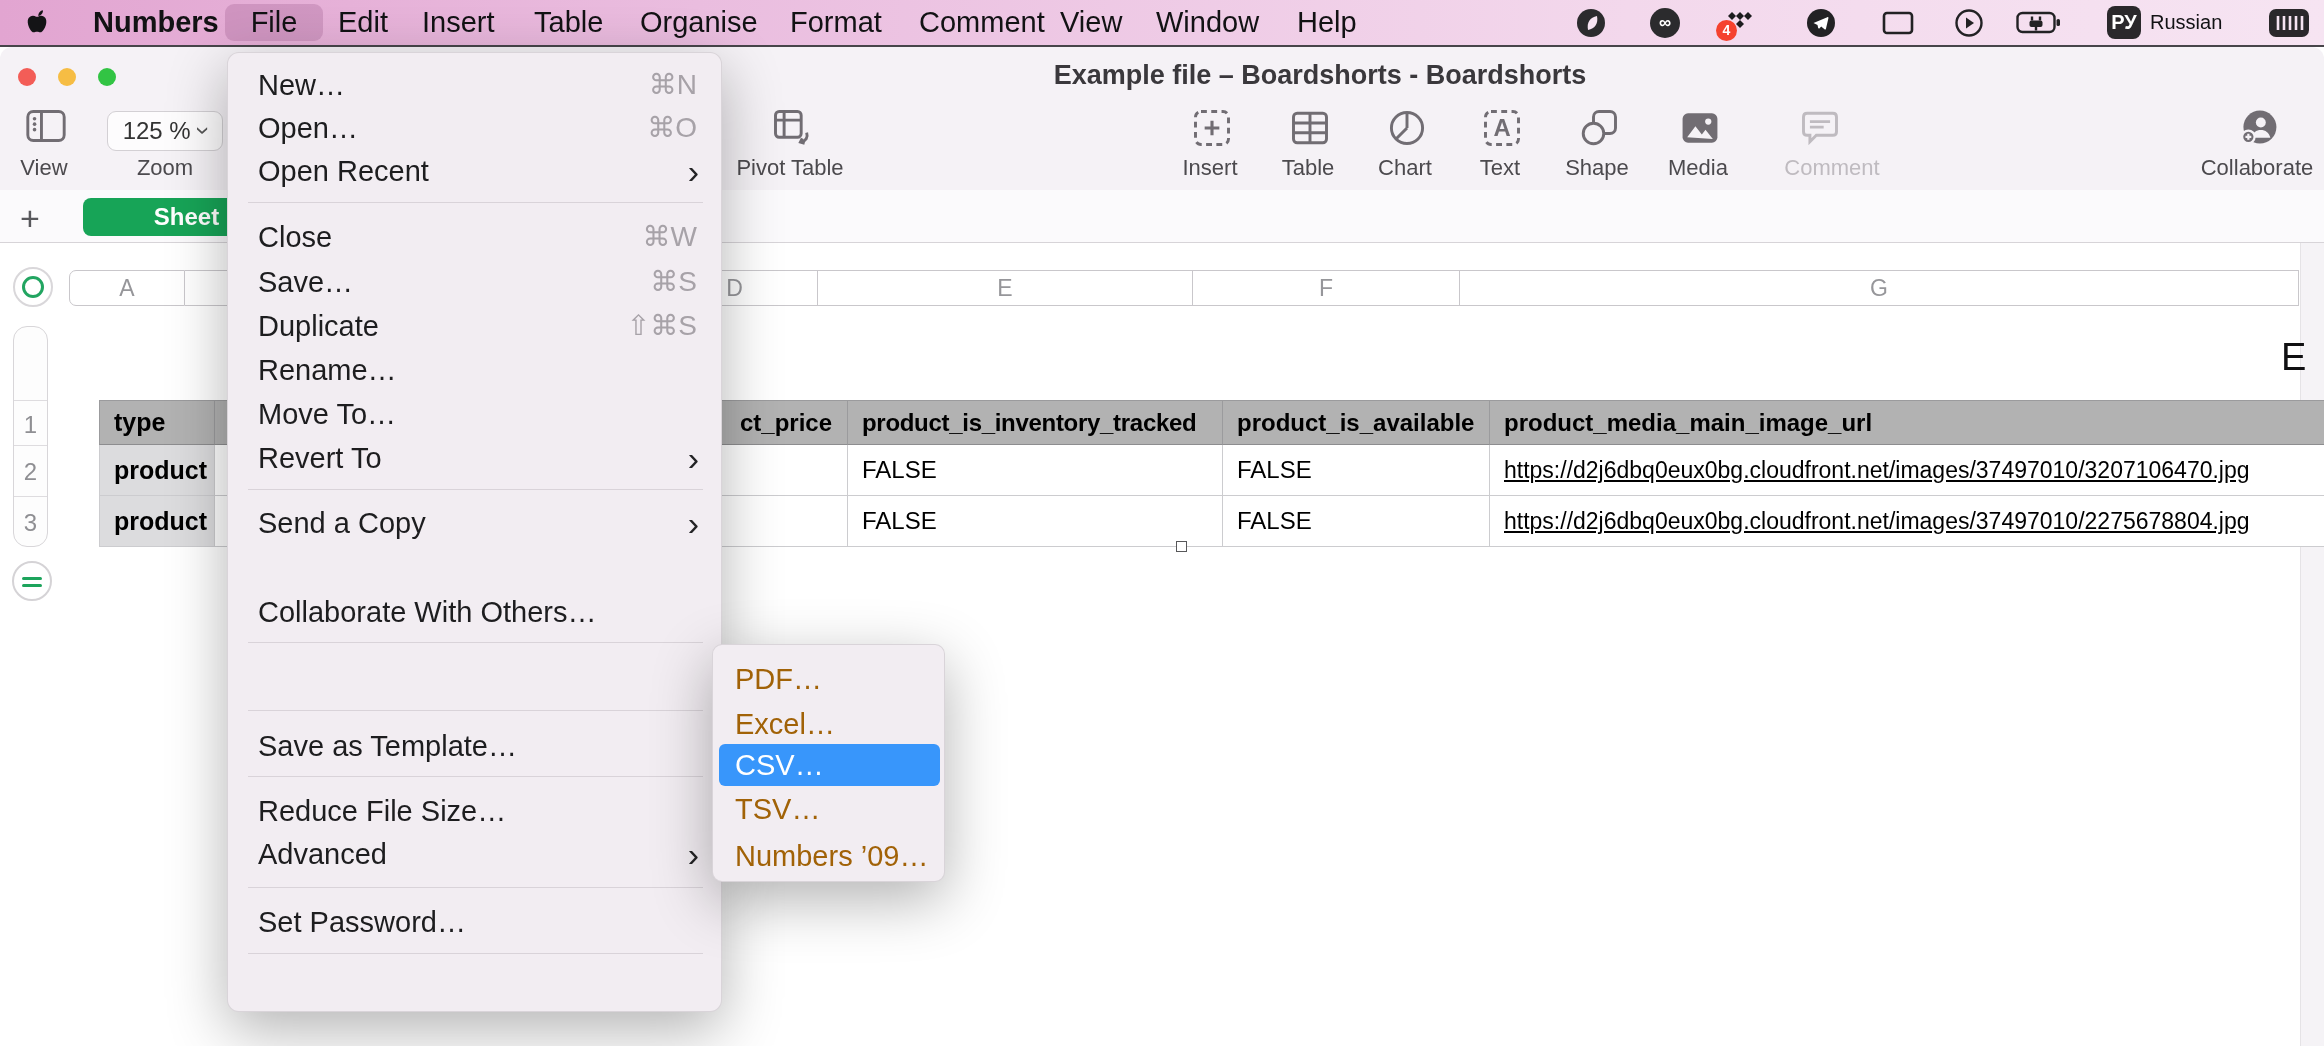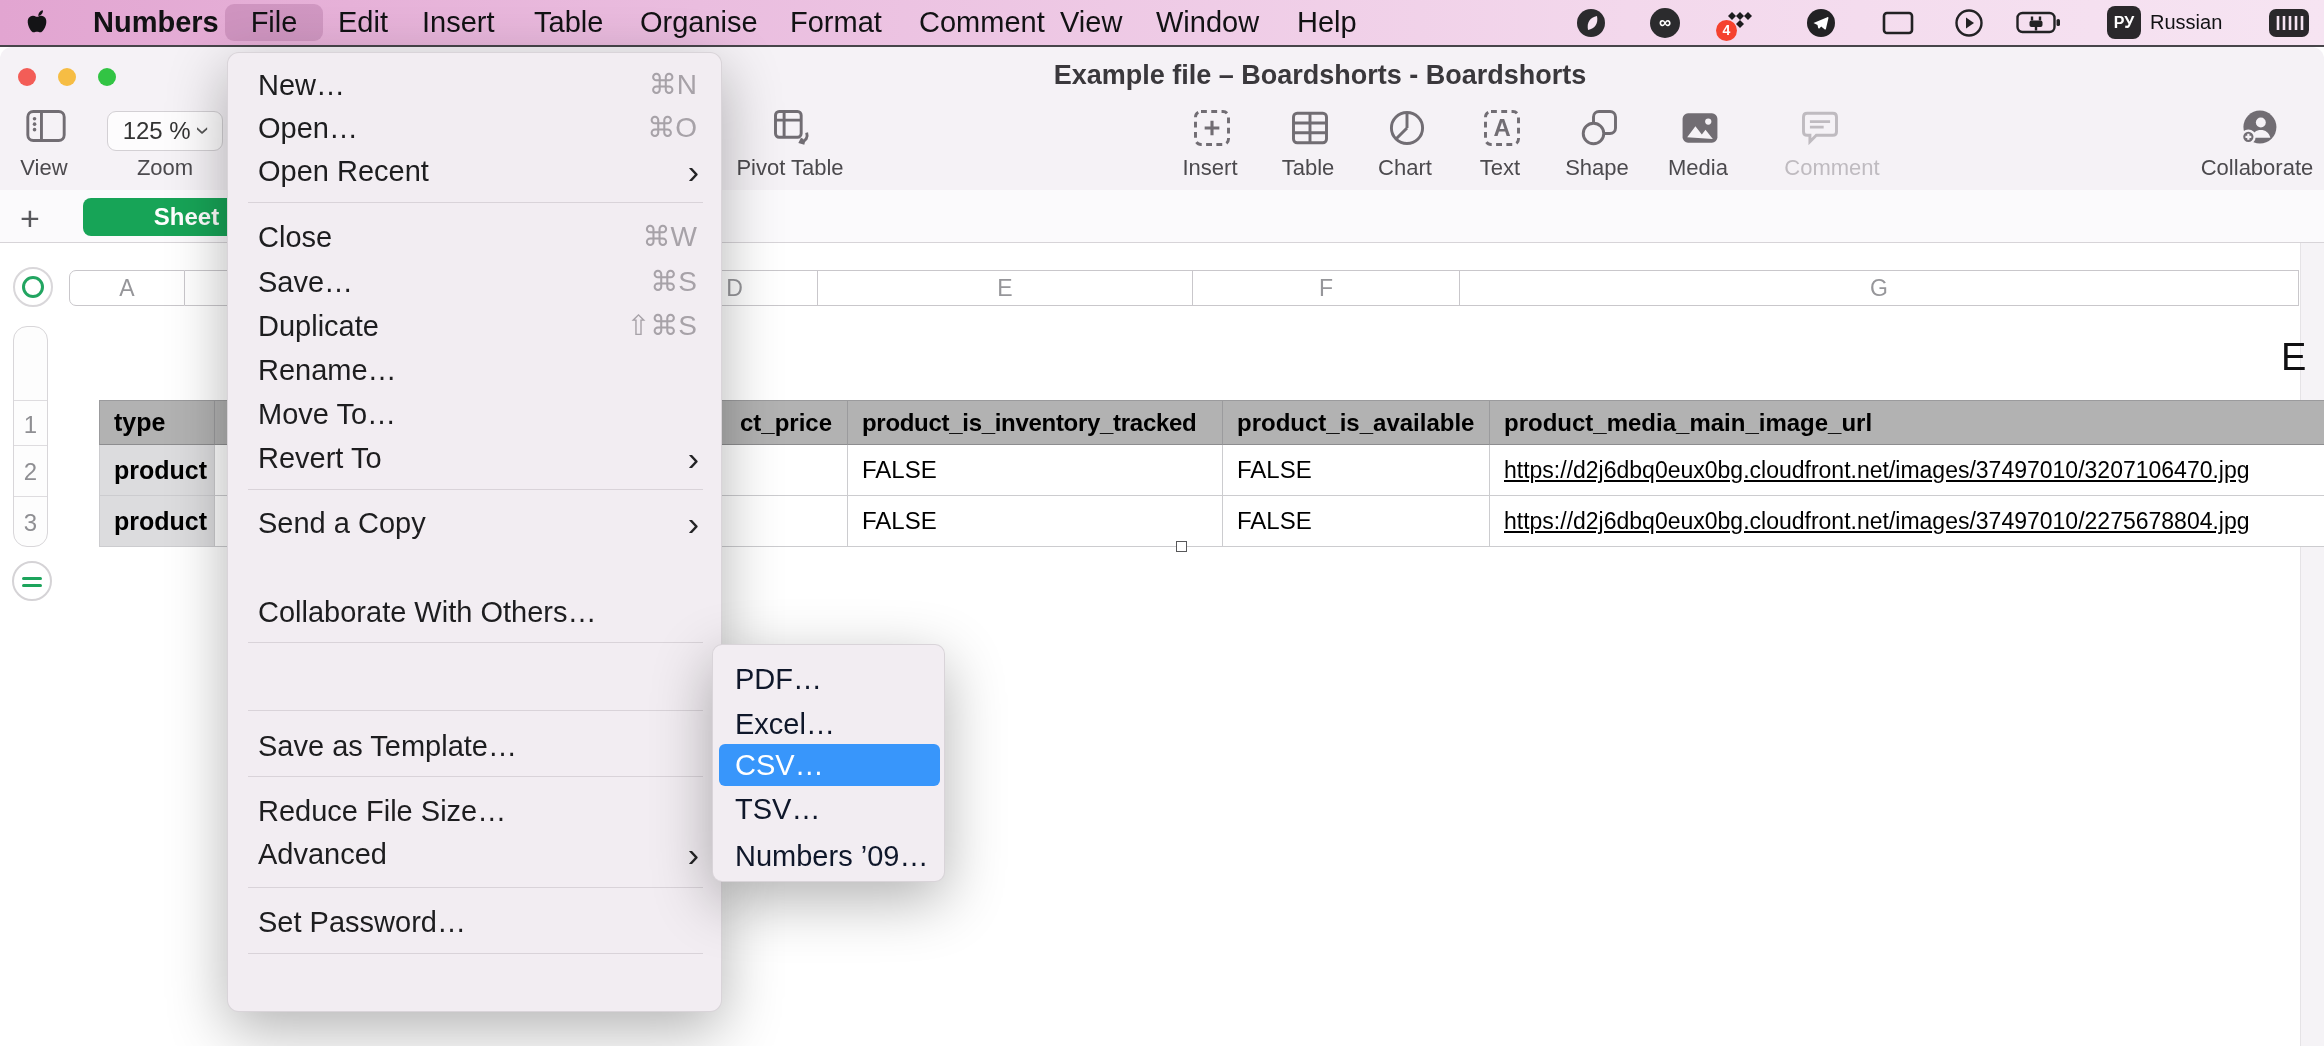--- a/index.html
+++ b/index.html
@@ -12,21 +12,21 @@
     background:linear-gradient(90deg,#e2a5d1 0%,#eabddf 30%,#f3d8ec 70%,#f6e4f2 100%); z-index:10; }
   .mb-dark-line { position:absolute; left:0; top:45px; width:2324px; height:2px; background:#47454a; z-index:10; }
   .mb-item { position:absolute; top:0; height:45px; line-height:45px; font-size:29px; color:#121214; }
   .mb-bold { font-weight:700; }
   .mb-pill { position:absolute; left:225px; top:4px; width:98px; height:37px; border-radius:9px;
     background:rgba(110,40,92,0.18); text-align:center; line-height:37px; font-size:29px; color:#121214; }
   .st-ic { position:absolute; top:0; height:45px; }
   .badge { position:absolute; width:21px; height:21px; border-radius:50%; background:#f5422e; color:#fff;
     font-size:14px; font-weight:700; text-align:center; line-height:21px; }
   .py-badge { position:absolute; left:2107px; top:6px; width:34px; height:33px; border-radius:8px;
-    background:#2a282b; color:#fff; font-size:16px; font-weight:700; text-align:center; line-height:33px; }
+    background:#2a282b; color:#fff; font-size:20px; font-weight:700; text-align:center; line-height:33px; }
   .russian { position:absolute; left:2150px; top:0; height:45px; line-height:45px; font-size:20px; color:#121214; }
 
   
   .band-toolbar { position:absolute; left:0; top:47px; width:2324px; height:143px; background:#f5f2f6;
     border-radius:12px 12px 0 0; }
   .band-tabbar { position:absolute; left:0; top:190px; width:2324px; height:53px; background:#fbfafc;
     border-bottom:1px solid #d7d4d8; }
   .band-canvas { position:absolute; left:0; top:243px; width:2324px; height:803px; background:#ffffff; }
   .right-strip { position:absolute; left:2300px; top:243px; width:24px; height:803px; background:#f5f3f6;
     border-left:1px solid #e5e3e6; }
@@ -99,21 +99,21 @@
   .mi .chev { position:absolute; right:18px; font-size:34px; color:#232325; }
   .mi .chev::after { content:"\203A"; }
   .mi.dis { color:#b9b4ba; }
   .mi.sel { background:#ded8de; }
   .msep { position:absolute; left:20px; width:455px; height:1px; background:#d9d3d9; }
 
   
   .submenu-panel { position:absolute; left:712px; top:644px; width:233px; height:238px; background:#f2edf2;
     border-radius:10px; border:1px solid rgba(0,0,0,0.10); box-shadow:0 18px 60px rgba(0,0,0,0.30); z-index:60; }
   .smi { position:absolute; left:6px; width:221px; height:42px; line-height:42px; border-radius:6px;
-    padding-left:16px; font-size:29px; color:#0f172a; }
+    padding-left:16px; font-size:29px; color:#a16207; }
   .smi.sel { background:#3896fb; color:#fff; }
 
   svg { display:block; }
   .cc-inf { position:absolute; left:1650px; top:8px; width:30px; height:30px; border-radius:50%;
     background:#2b2b2d; color:#fff; text-align:center; line-height:29px; font-size:17px; font-weight:700; }
   .cc-inf::after { content:"\221E"; }
 </style>
 </head>
 <body>
 

